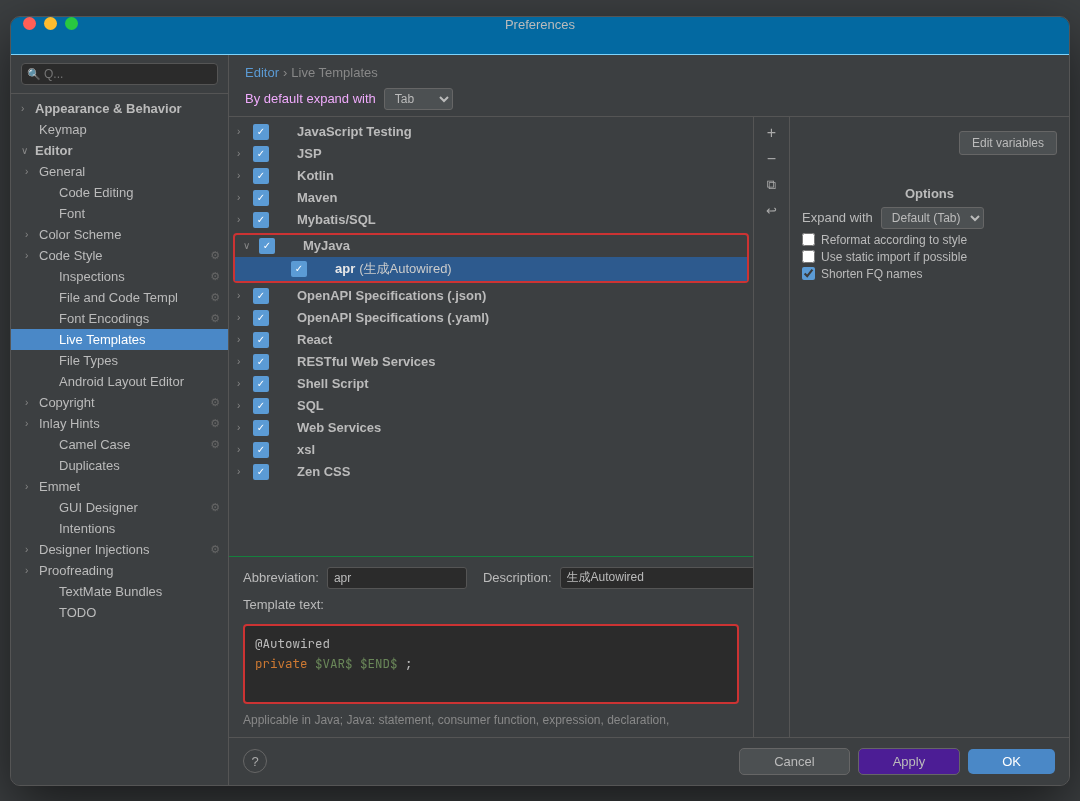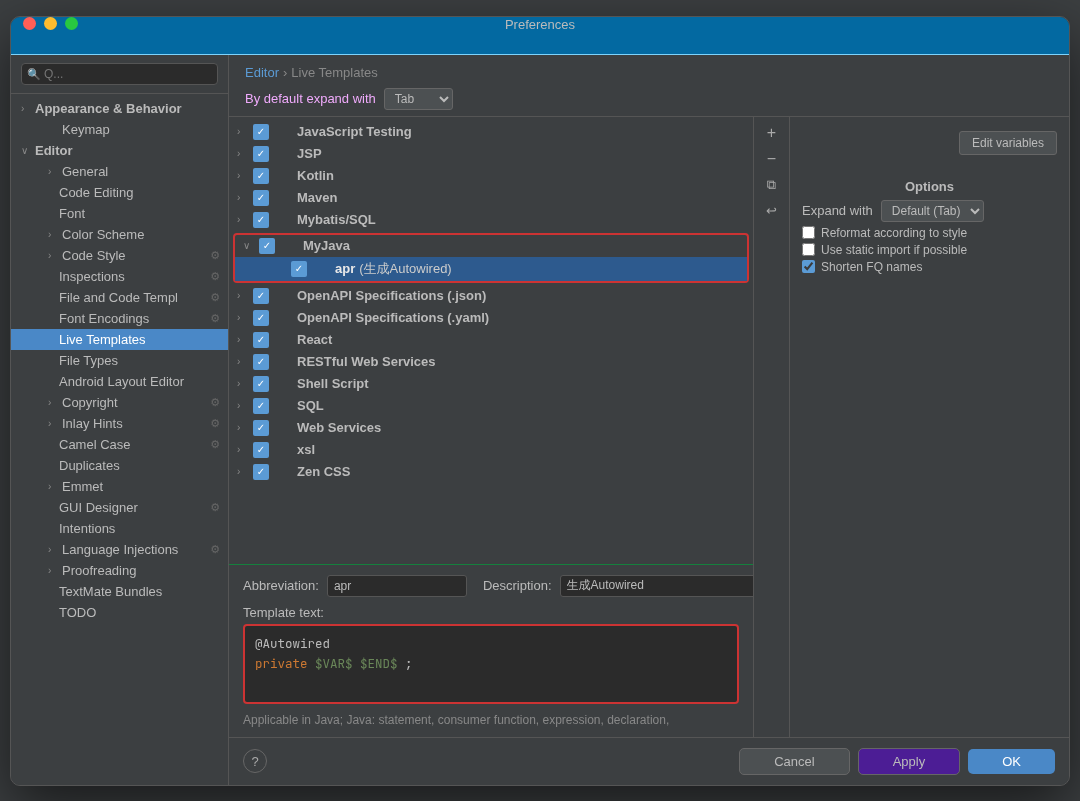--- a/index.html
+++ b/index.html
@@ -112,21 +112,21 @@
       font-size: 13px;
       user-select: none;
     }
     .tree-item.active { background: #4a88c7; color: white; }
     .tree-item .arrow {
       width: 14px;
       font-size: 10px;
       color: #888;
       flex-shrink: 0;
     }
-    .tree-item.indent1 { padding-left: 37px; }
+    .tree-item.indent1 { padding-left: 14px; }
     .tree-item.indent2 { padding-left: 34px; }
     .gear-icon {
       margin-left: auto;
       color: #666;
       font-size: 11px;
     }
     
     .main {
       flex: 1;
       display: flex;
@@ -364,21 +364,21 @@
       flex-direction: column;
       flex: 1;
       overflow: hidden;
     }
     .right-col {
       width: 280px;
       padding: 10px 12px;
       border-left: 1px solid #555;
       display: flex;
       flex-direction: column;
-      gap: 16px;
+      gap: 23px;
     }
   </style>
 </head>
 <body>
 
 <div class="window">
 
   <div class="titlebar">
     <div class="titlebar-buttons">
       <button class="tb-btn tb-close"></button>
@@ -485,21 +485,21 @@
           <span class="arrow"></span>
           <span>GUI Designer</span>
           <span class="gear-icon">⚙</span>
         </div>
         <div class="tree-item indent2">
           <span class="arrow"></span>
           <span>Intentions</span>
         </div>
         <div class="tree-item indent1">
           <span class="arrow">›</span>
-          <span>Language Injections</span>
+          <span>Designer Injections</span>
           <span class="gear-icon">⚙</span>
         </div>
         <div class="tree-item indent1">
           <span class="arrow">›</span>
           <span>Proofreading</span>
         </div>
         <div class="tree-item indent2">
           <span class="arrow"></span>
           <span>TextMate Bundles</span>
         </div>
@@ -627,21 +627,21 @@
                 <div class="field-group">
                   <span class="field-label">Abbreviation:</span>
                   <input type="text" class="field-input abbr" value="apr" style="">
                 </div>
                 <div class="field-group">
                   <span class="field-label">Description:</span>
                   <input type="text" class="field-input desc" value="生成Autowired" style="">
                 </div>
               </div>
 
-              <div style="margin-top: 8px; margin-bottom: 4px;">
+              <div style="margin-top: 8px; margin-bottom: 12px;">
                 <span class="field-label">Template text:</span>
               </div>
 
               <div style="display:flex; gap: 10px;">
                 <div class="tpl-text-area">
                   <div>@Autowired</div>
                   <div>
                     <span class="kw">private</span>
                     <span style="color:#bbbbbb;"> </span>
                     <span class="var">$VAR$</span>

